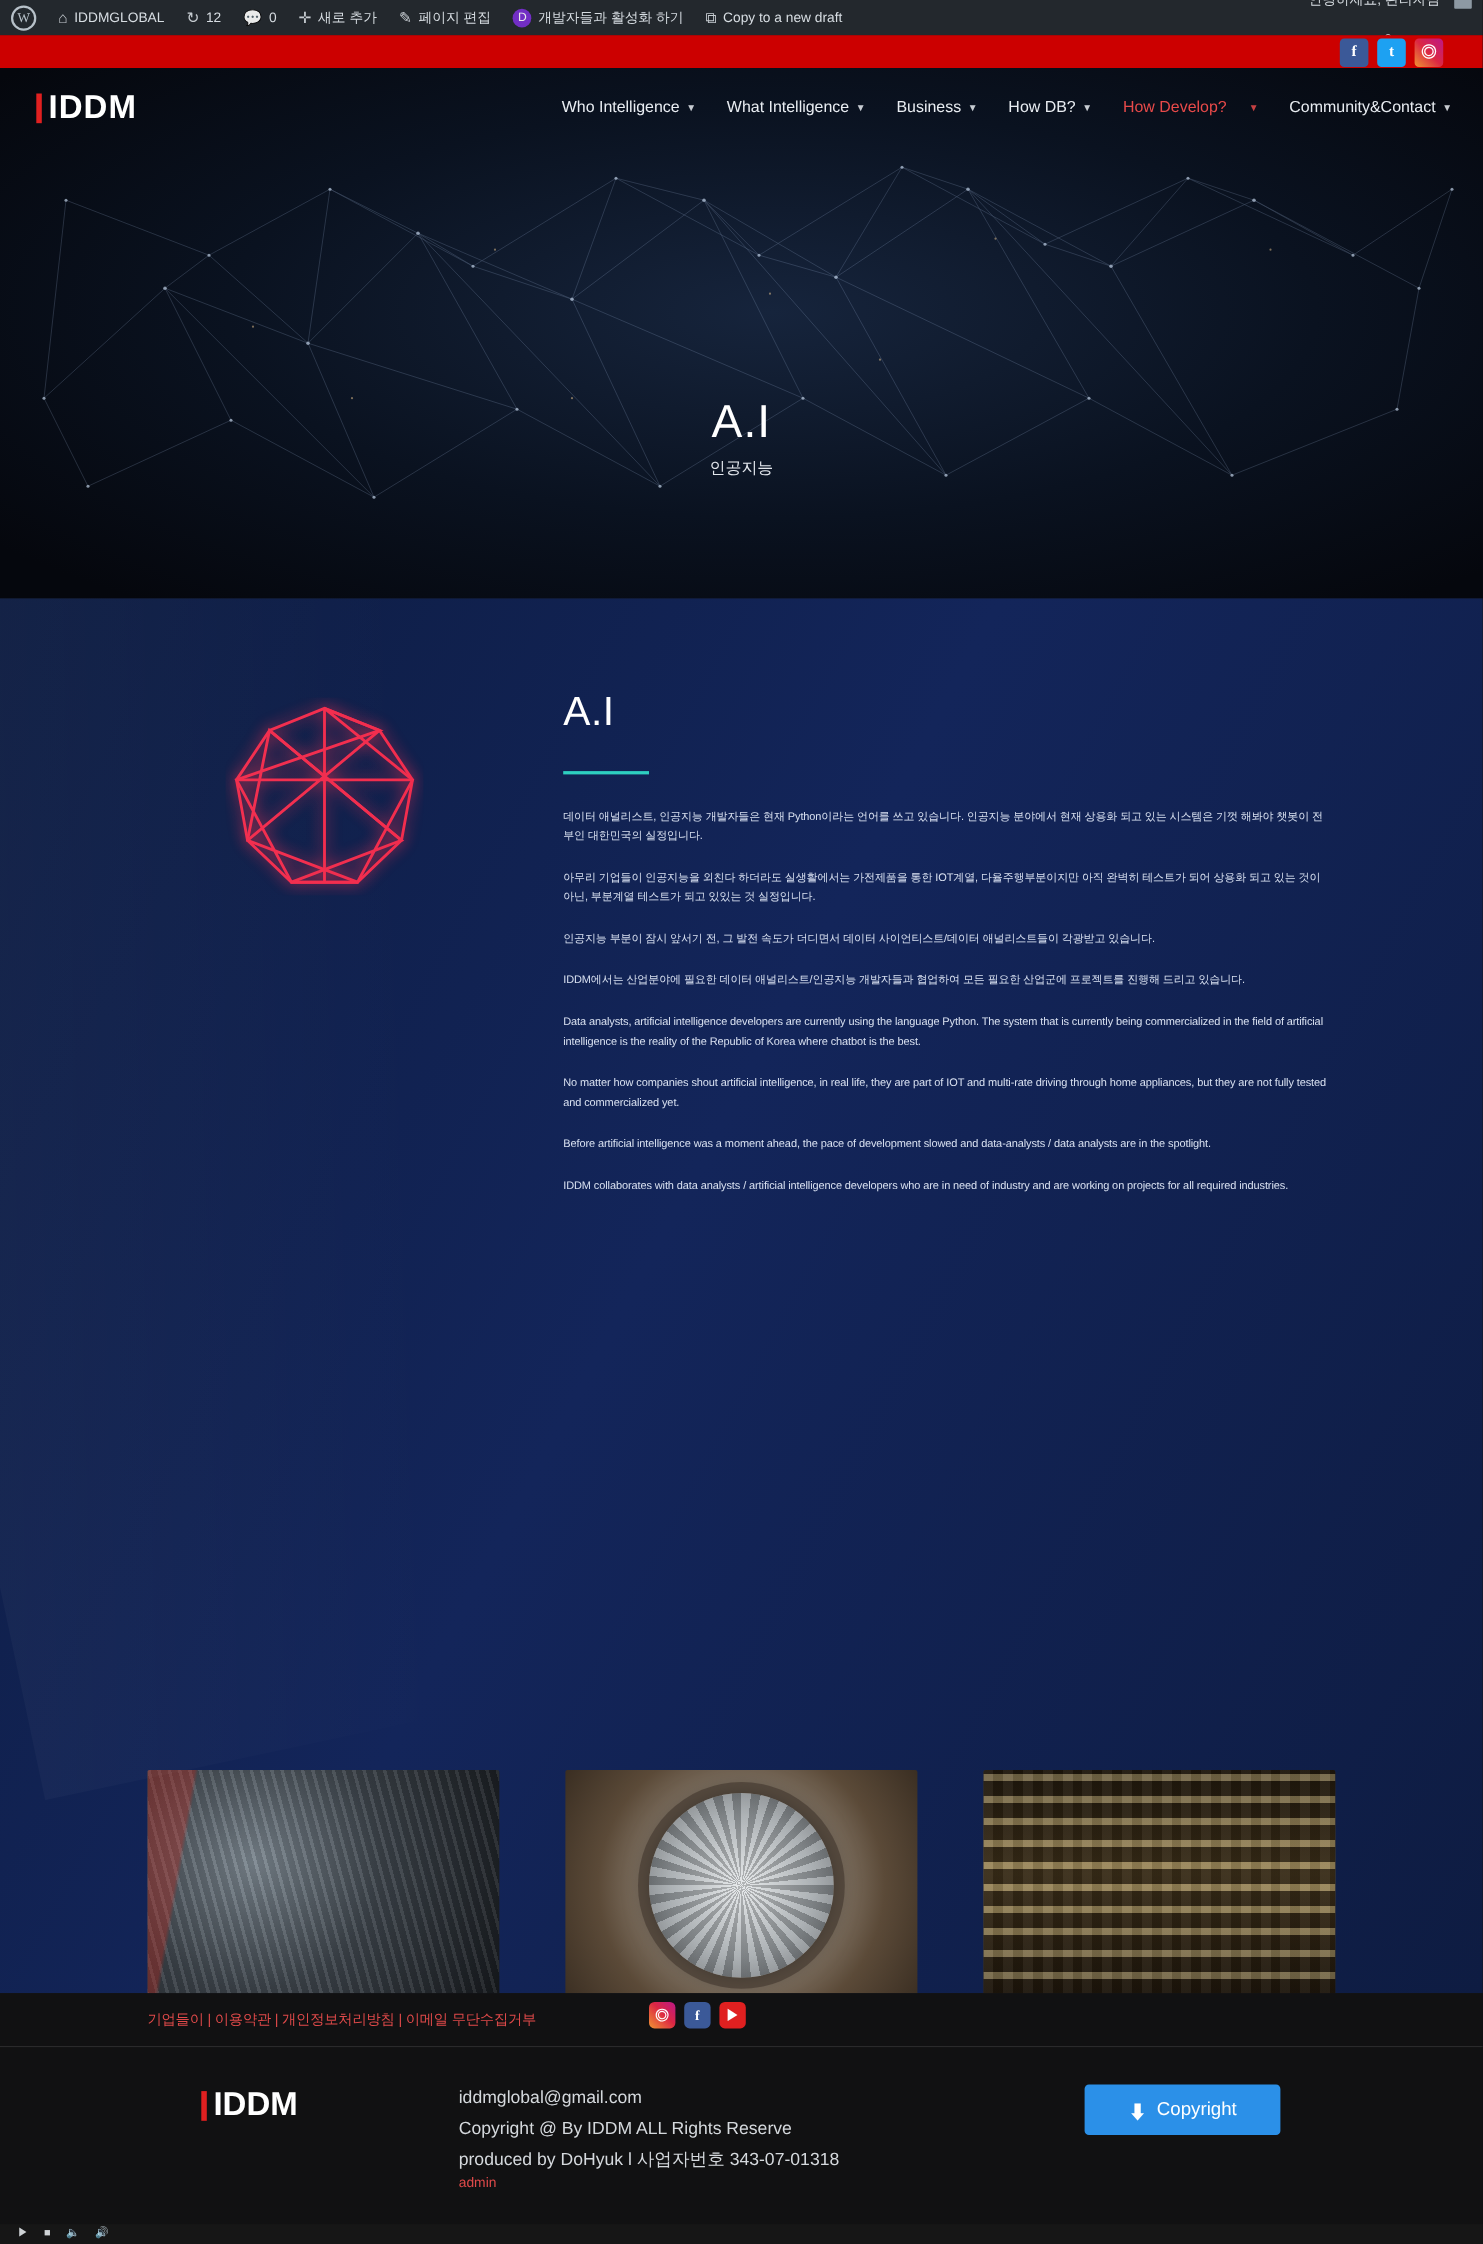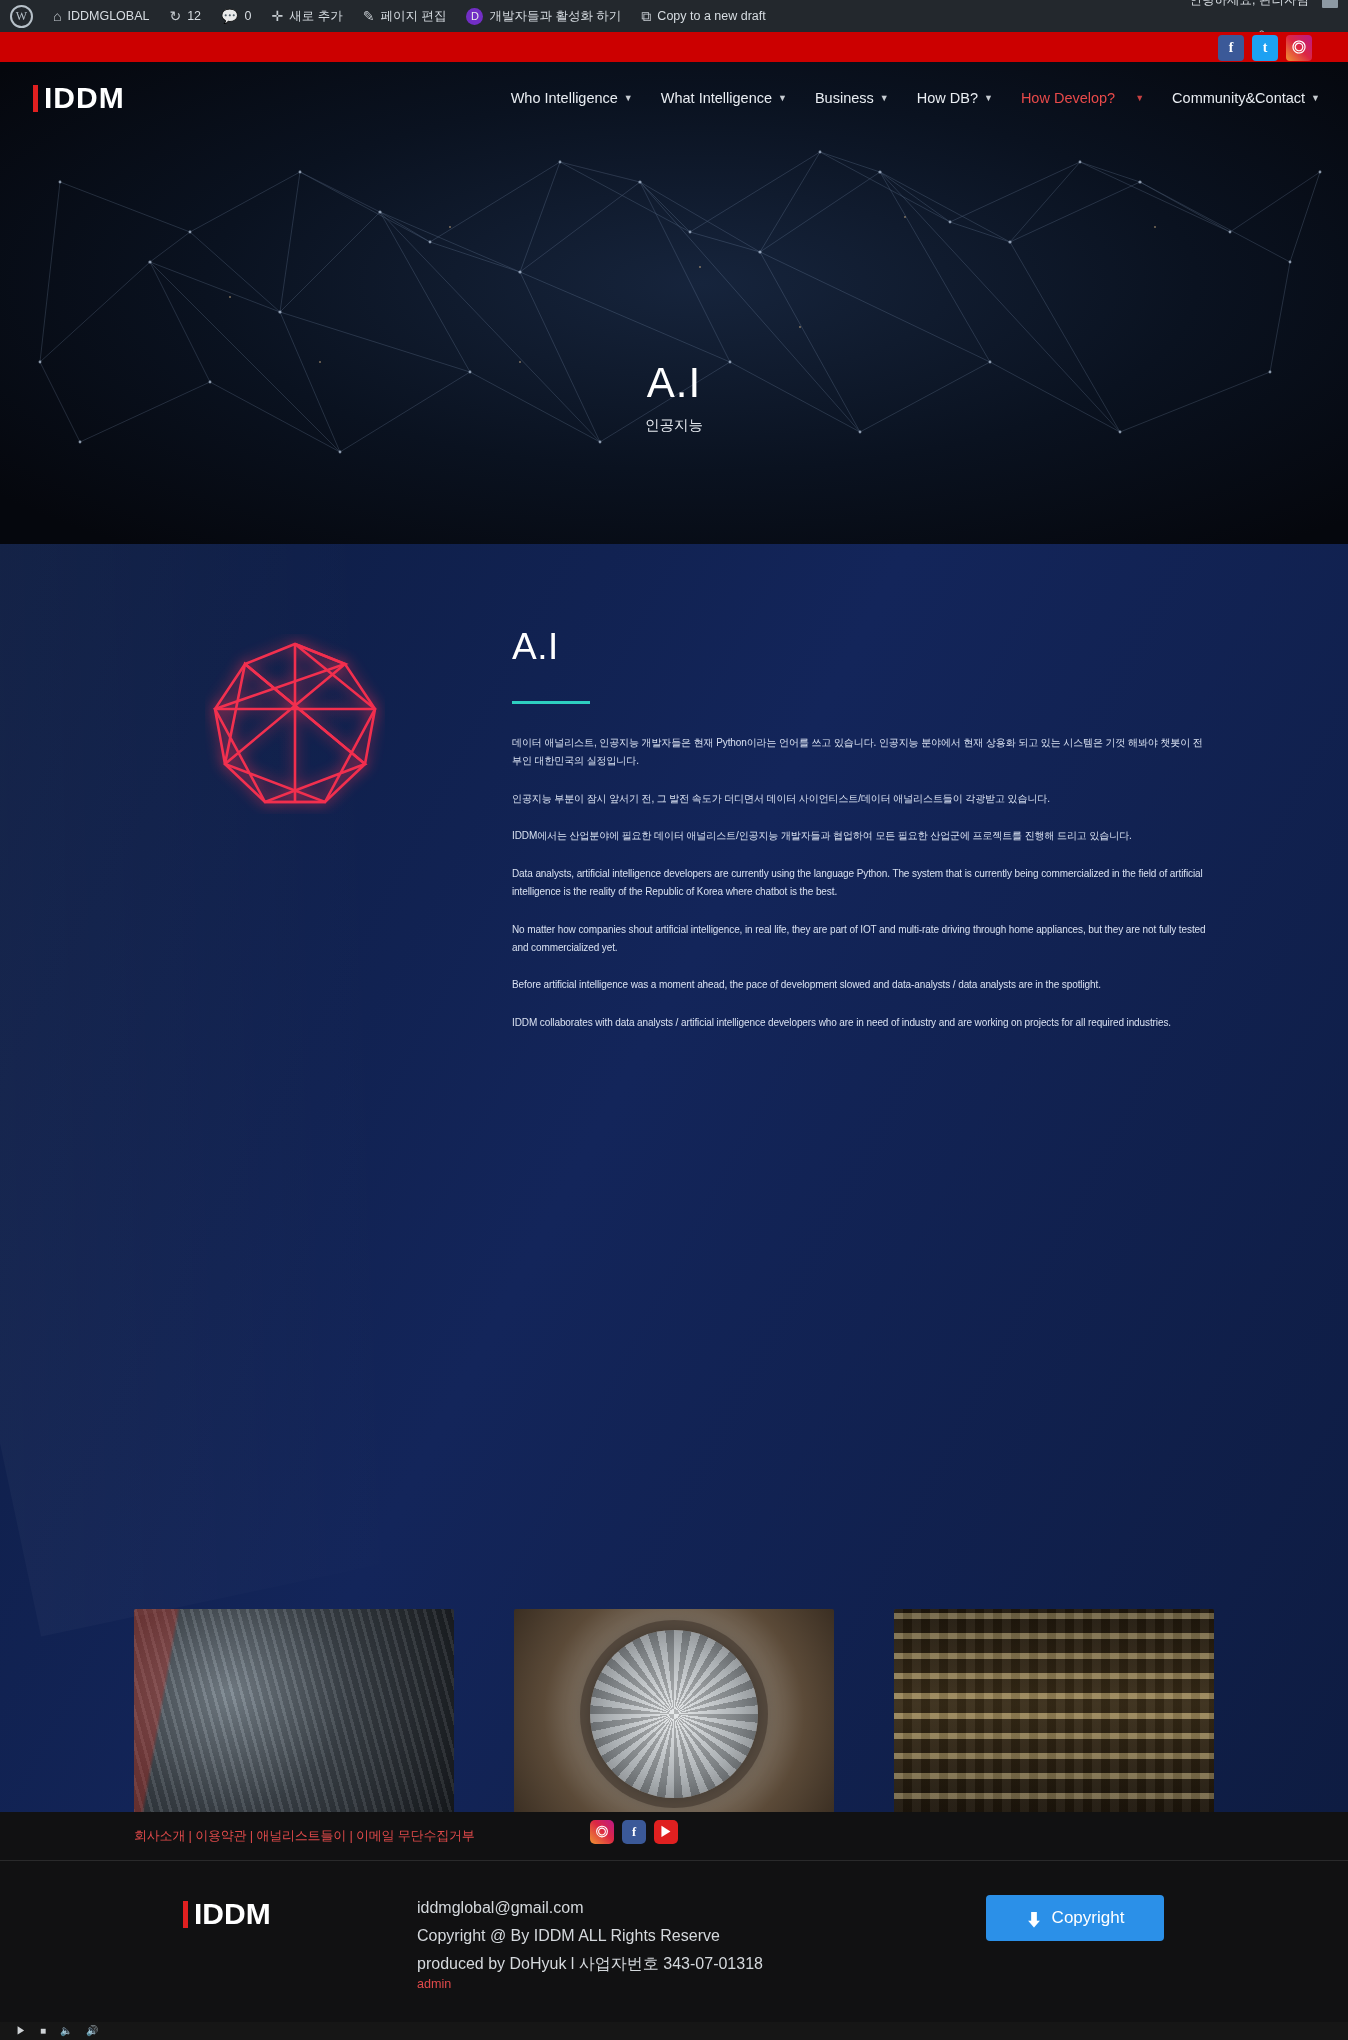--- a/index.html
+++ b/index.html
@@ -310,37 +310,38 @@
         <polygon points="90,10 140,30 170,75 160,130 120,168 60,168 20,130 10,75 40,30"></polygon>
         <polygon points="90,10 170,75 120,168 20,130 40,30 160,130 60,168 10,75 140,30"></polygon>
         <path d="M10 75 L170 75 M40 30 L160 130 M140 30 L20 130 M90 10 L90 168 M60 168 L120 168"></path>
       </g>
     </svg>
 
     <div class="content">
       <h1>A.I</h1>
       <div class="rule"></div>
       <p>데이터 애널리스트, 인공지능 개발자들은 현재 Python이라는 언어를 쓰고 있습니다. 인공지능 분야에서 현재 상용화 되고 있는 시스템은 기껏 해봐야 챗봇이 전부인 대한민국의 실정입니다.</p>
+      <p>아무리 기업들이 인공지능을 외친다 하더라도 실생활에서는 가전제품을 통한 IOT계열, 다율주행부분이지만 아직 완벽히 테스트가 되어 상용화 되고 있는 것이 아닌, 부분계열 테스트가 되고 있있는 것 실정입니다.</p>
       <p>인공지능 부분이 잠시 앞서기 전, 그 발전 속도가 더디면서 데이터 사이언티스트/데이터 애널리스트들이 각광받고 있습니다.</p>
       <p>IDDM에서는 산업분야에 필요한 데이터 애널리스트/인공지능 개발자들과 협업하여 모든 필요한 산업군에 프로젝트를 진행해 드리고 있습니다.</p>
       <p>Data analysts, artificial intelligence developers are currently using the language Python. The system that is currently being commercialized in the field of artificial intelligence is the reality of the Republic of Korea where chatbot is the best.</p>
       <p>No matter how companies shout artificial intelligence, in real life, they are part of IOT and multi-rate driving through home appliances, but they are not fully tested and commercialized yet.</p>
       <p>Before artificial intelligence was a moment ahead, the pace of development slowed and data-analysts / data analysts are in the spotlight.</p>
       <p>IDDM collaborates with data analysts / artificial intelligence developers who are in need of industry and are working on projects for all required industries.</p>
     </div>
 
     <div class="thumbs">
       <div class="thumb t1"></div>
       <div class="thumb t2"></div>
       <div class="thumb t3"></div>
     </div>
   </div>
 
   <div class="footer">
-    <div class="f-links">회사소개 | 이용약관 | 애널리스트들이 | 이메일 무단수집거부</div>
+    <div class="f-links">기업들이 | 이용약관 | 개인정보처리방침 | 이메일 무단수집거부</div>
     <div class="f-socials">
       <div class="fsoc ig">◎</div>
       <div class="fsoc fb">f</div>
       <div class="fsoc yt">▶</div>
     </div>
     <div class="f-divider"></div>
     <div class="f-logo">
       <span class="bar"></span>
         <span>IDDM</span>
     </div>

